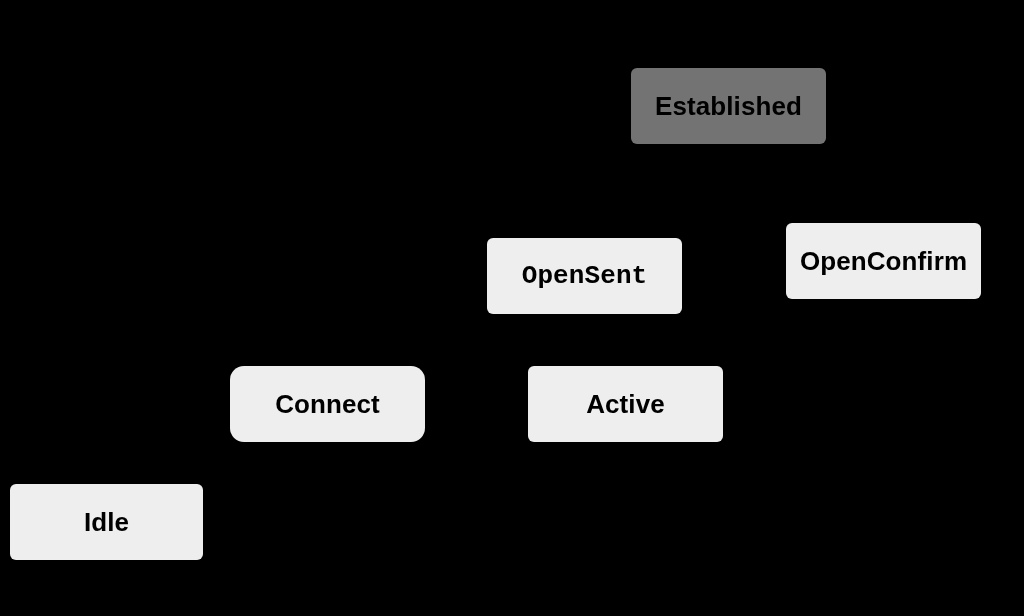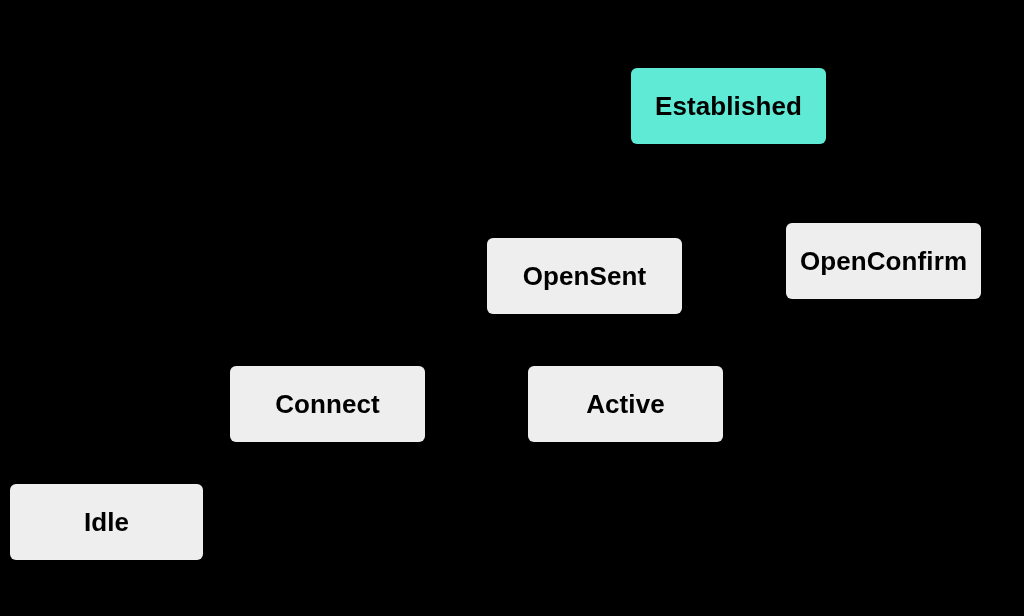--- a/index.html
+++ b/index.html
@@ -36,33 +36,33 @@
   .state-label {
     display: block;
     pointer-events: none;
   }
 </style>
 </head>
 <body style="background: rgb(0, 0, 0);">
 
 <div id="canvas" style="width: 1024px; height: 616px; background: rgb(0, 0, 0);">
 
-  <div class="state-node" style="left: 631px; top: 68px; width: 195px; height: 76px; background: #5eead4; color: rgb(0, 0, 0);">
+  <div class="state-node" style="left: 631px; top: 68px; width: 195px; height: 76px; background: #737373; color: rgb(0, 0, 0);">
     <span class="state-label">Established</span>
   </div>
 
-  <div class="state-node" style="left: 487px; top: 238px; width: 195px; height: 76px; background: rgb(238, 238, 238); color: rgb(0, 0, 0);">
+  <div class="state-node" style="left: 487px; top: 238px; width: 195px; height: 76px; background: rgb(238, 238, 238); color: rgb(0, 0, 0); font-family: Liberation Mono, monospace;">
     <span class="state-label">OpenSent</span>
   </div>
 
   <div class="state-node" style="left: 786px; top: 223px; width: 195px; height: 76px; background: rgb(238, 238, 238); color: rgb(0, 0, 0);">
     <span class="state-label">OpenConfirm</span>
   </div>
 
-  <div class="state-node" style="left: 230px; top: 366px; width: 195px; height: 76px; background: rgb(238, 238, 238); color: rgb(0, 0, 0);">
+  <div class="state-node" style="left: 230px; top: 366px; width: 195px; height: 76px; background: rgb(238, 238, 238); color: rgb(0, 0, 0); border-radius: 14px;">
     <span class="state-label">Connect</span>
   </div>
 
   <div class="state-node" style="left: 487px; top: 366px; width: 195px; height: 76px; background: rgb(238, 238, 238); color: rgb(0, 0, 0); margin-left: 41px;">
     <span class="state-label">Active</span>
   </div>
 
   <div class="state-node" style="left: 10px; top: 471px; width: 193px; height: 76px; background: rgb(238, 238, 238); color: rgb(0, 0, 0); margin-top: 13px;">
     <span class="state-label">Idle</span>
   </div>

